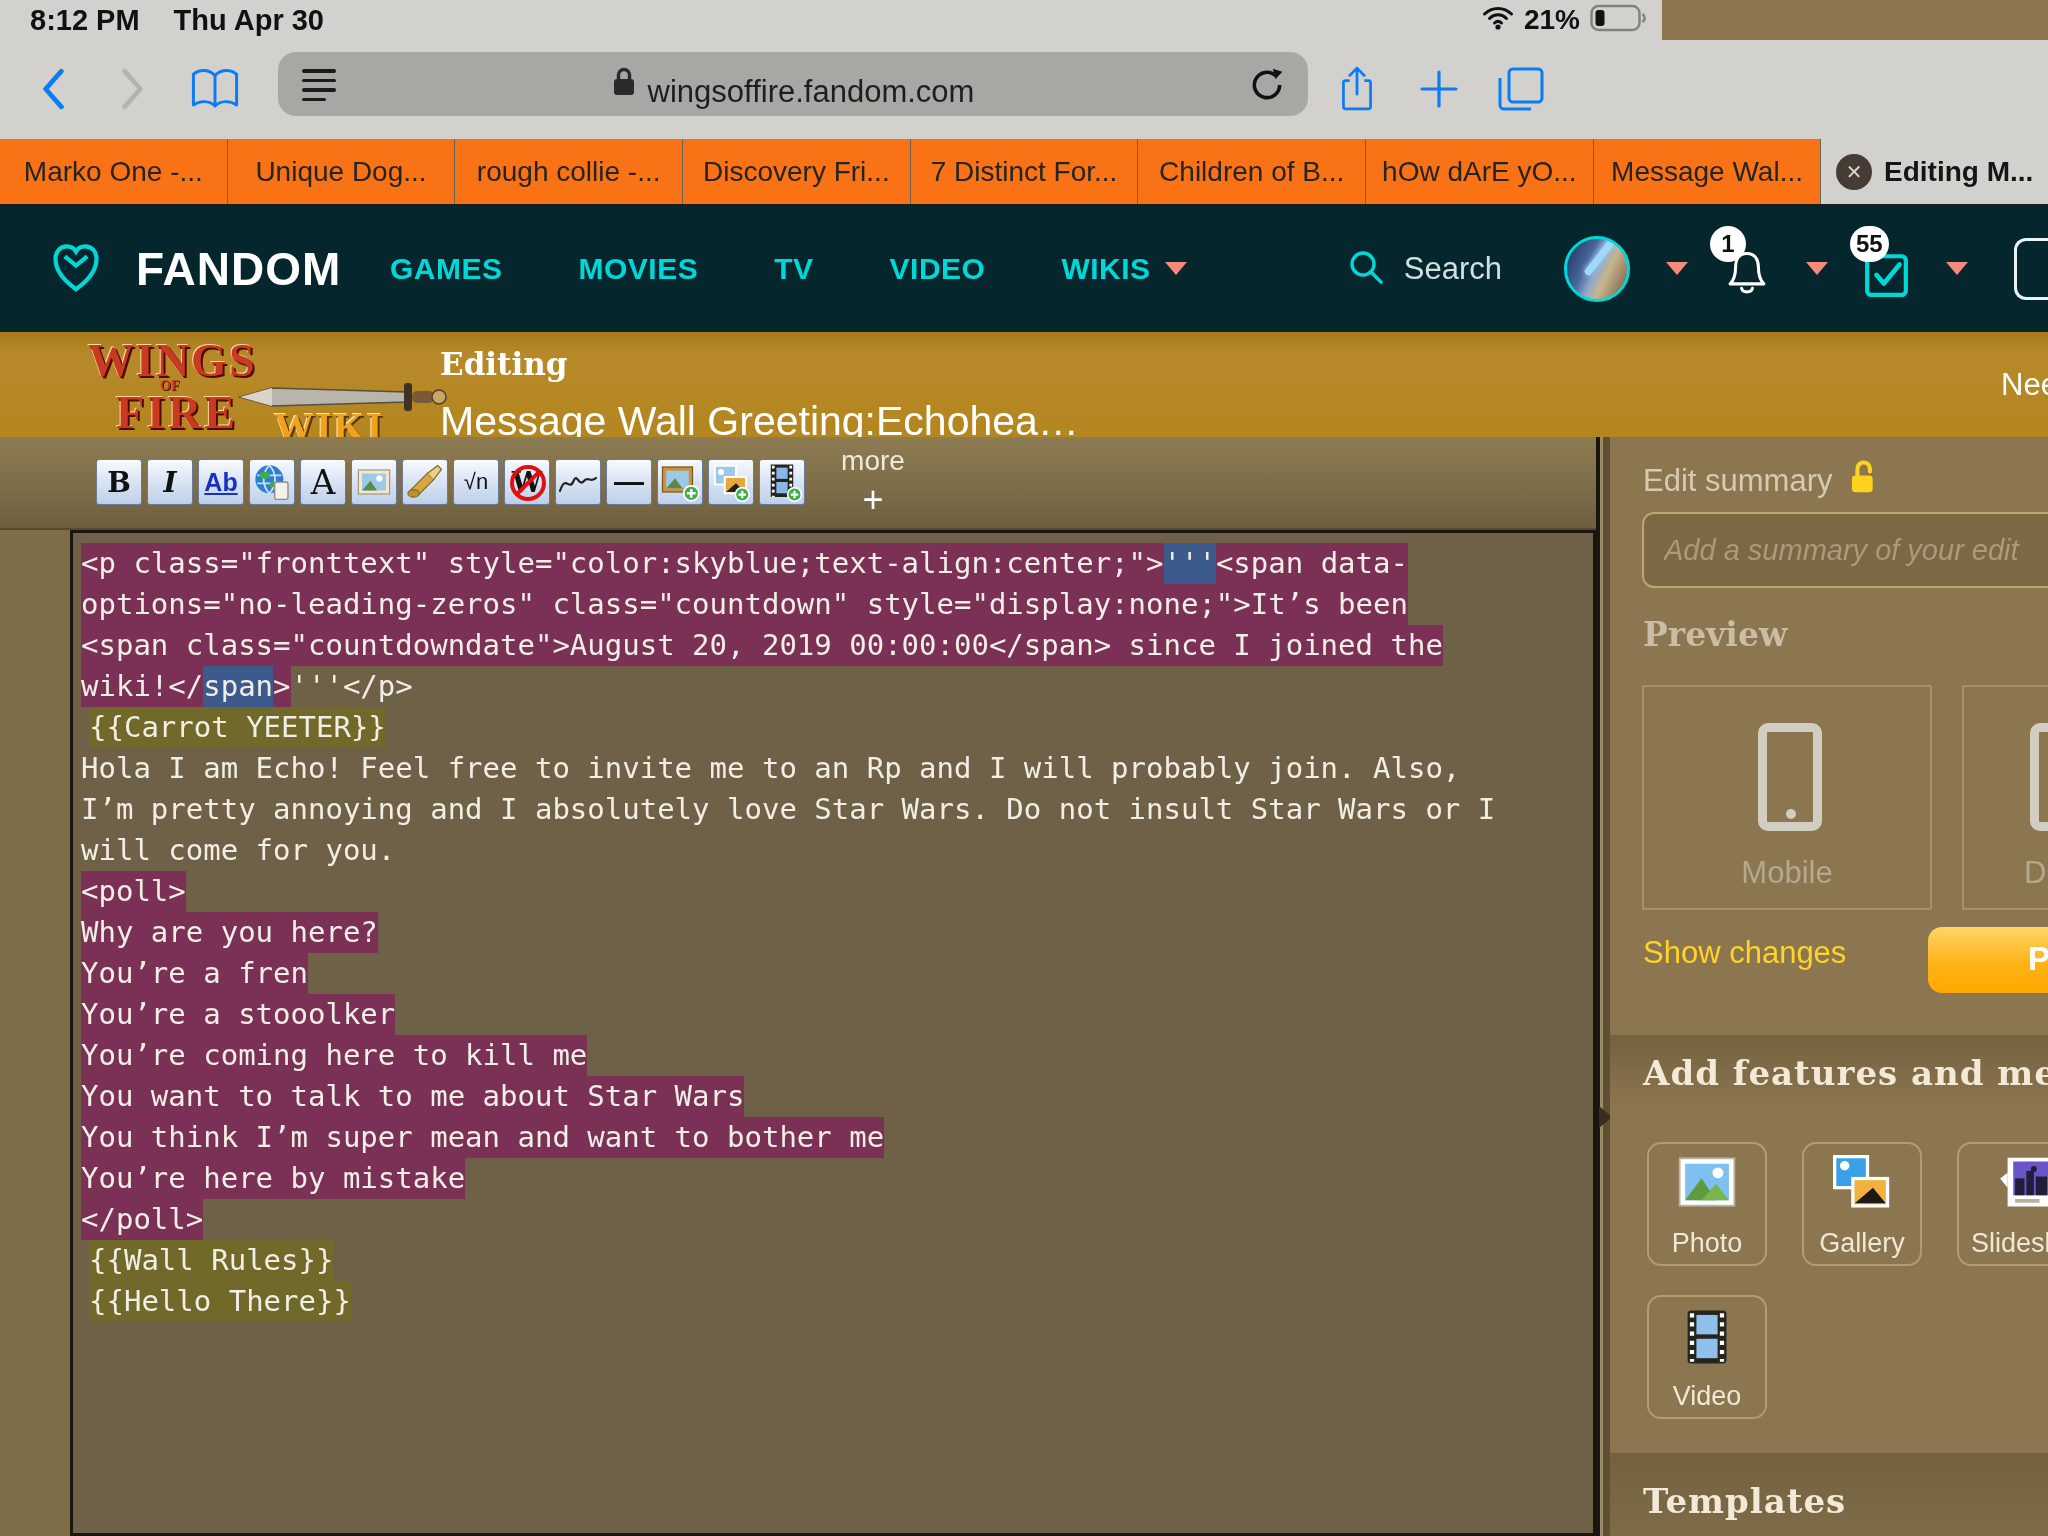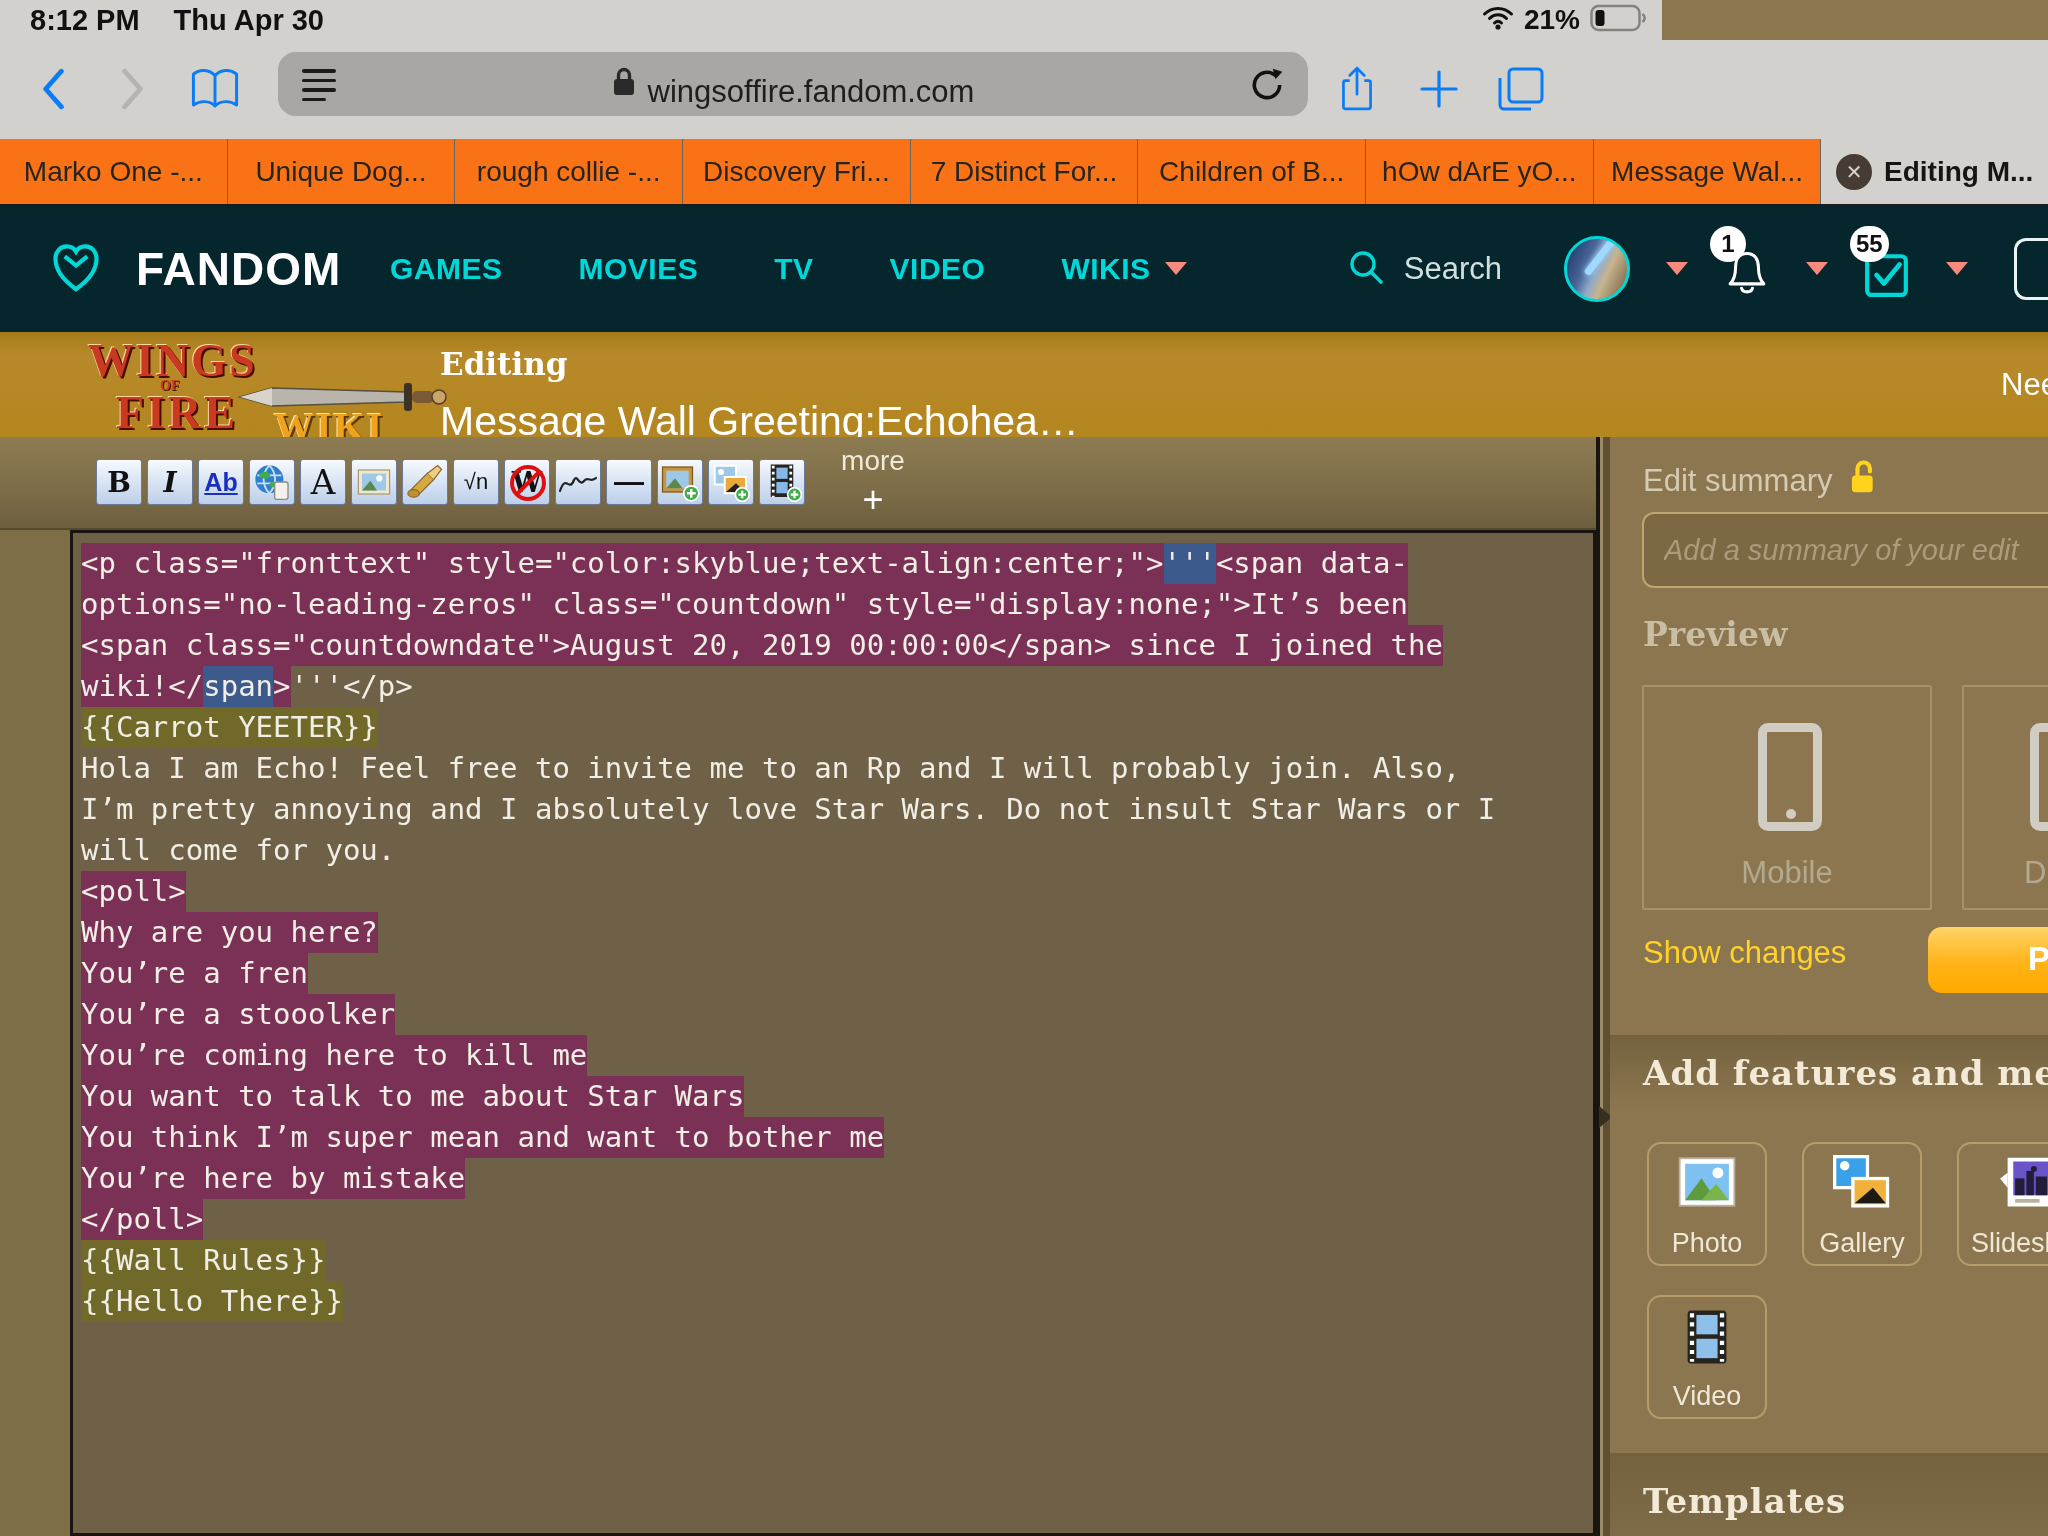--- a/index.html
+++ b/index.html
@@ -97,21 +97,21 @@
   .more-label { color:#efe9d8; font-size:28px; }
   .plus-label { color:#fff; font-size:36px; font-weight:300; margin-top:2px; }
 
   
   .left-gutter { position:absolute; left:0; top:530px; width:70px; height:1006px; background:#7e6e48; }
   .editor-box { position:absolute; left:70px; top:530px; width:1526px; height:1006px; background:#6f6147;
     border:3px solid #191510; padding:10px 0 0 8px; overflow:hidden; }
   .code-line { white-space:pre; font-family:"DejaVu Sans Mono", monospace; font-size:29px; line-height:41px; color:#f1eee6; }
   .code-line span { padding:3px 0 4px 0; }
   .hl-tag { background:#7b3156; }
-  .hl-template { background:#716929; }
+  .hl-template { background:#716929;margin-left:8px; }
   .hl-sel { background:#3d5a8d; }
   .hl-none { background:transparent; }
   .seam { position:absolute; left:1596px; top:437px; width:14px; height:1099px;
     background:linear-gradient(90deg,#191510 0 4px,#9a8a66 4px 7px,#5f5033 7px 100%); }
   .rail-handle { position:absolute; left:1599px; top:1106px; width:0; height:0;
     border-top:11px solid transparent; border-bottom:11px solid transparent; border-left:13px solid #382f1e; }
 
   
   .sidebar { position:absolute; left:1610px; top:437px; width:438px; height:1099px; background:#8c7650; }
   .es-label { position:absolute; left:33px; top:22px; font-size:31px; color:#d6cab2; display:flex; align-items:center; gap:14px; }

